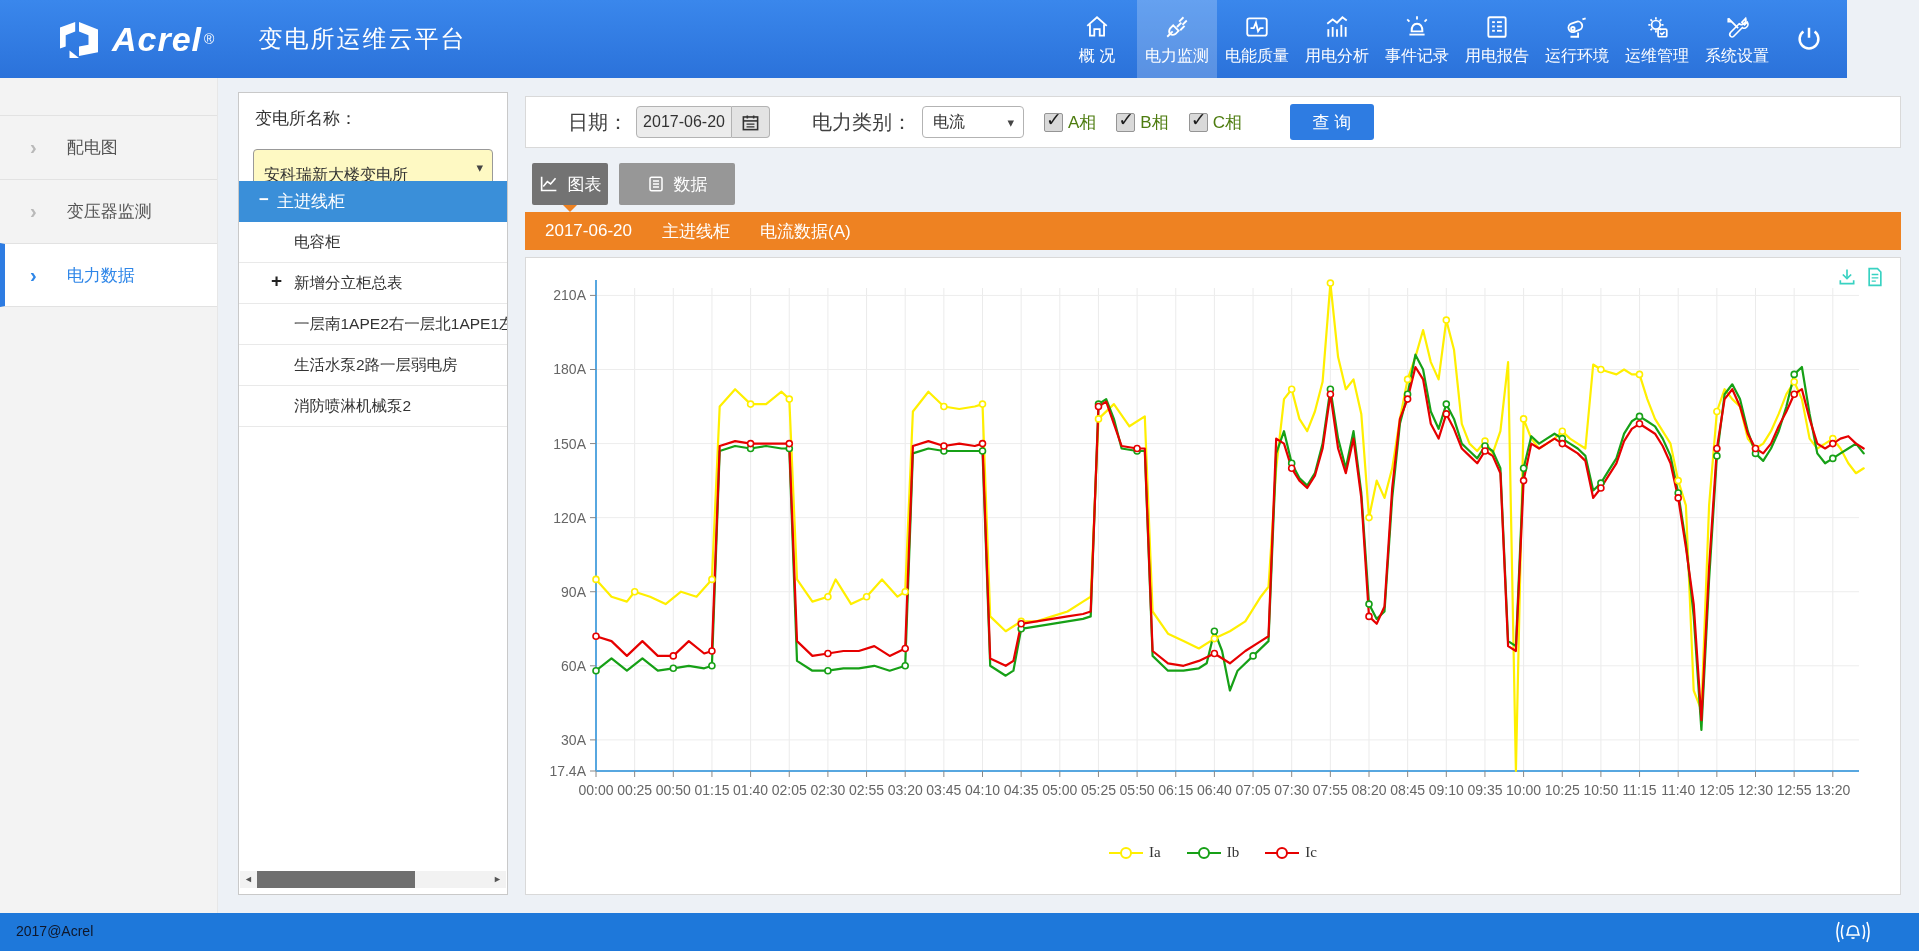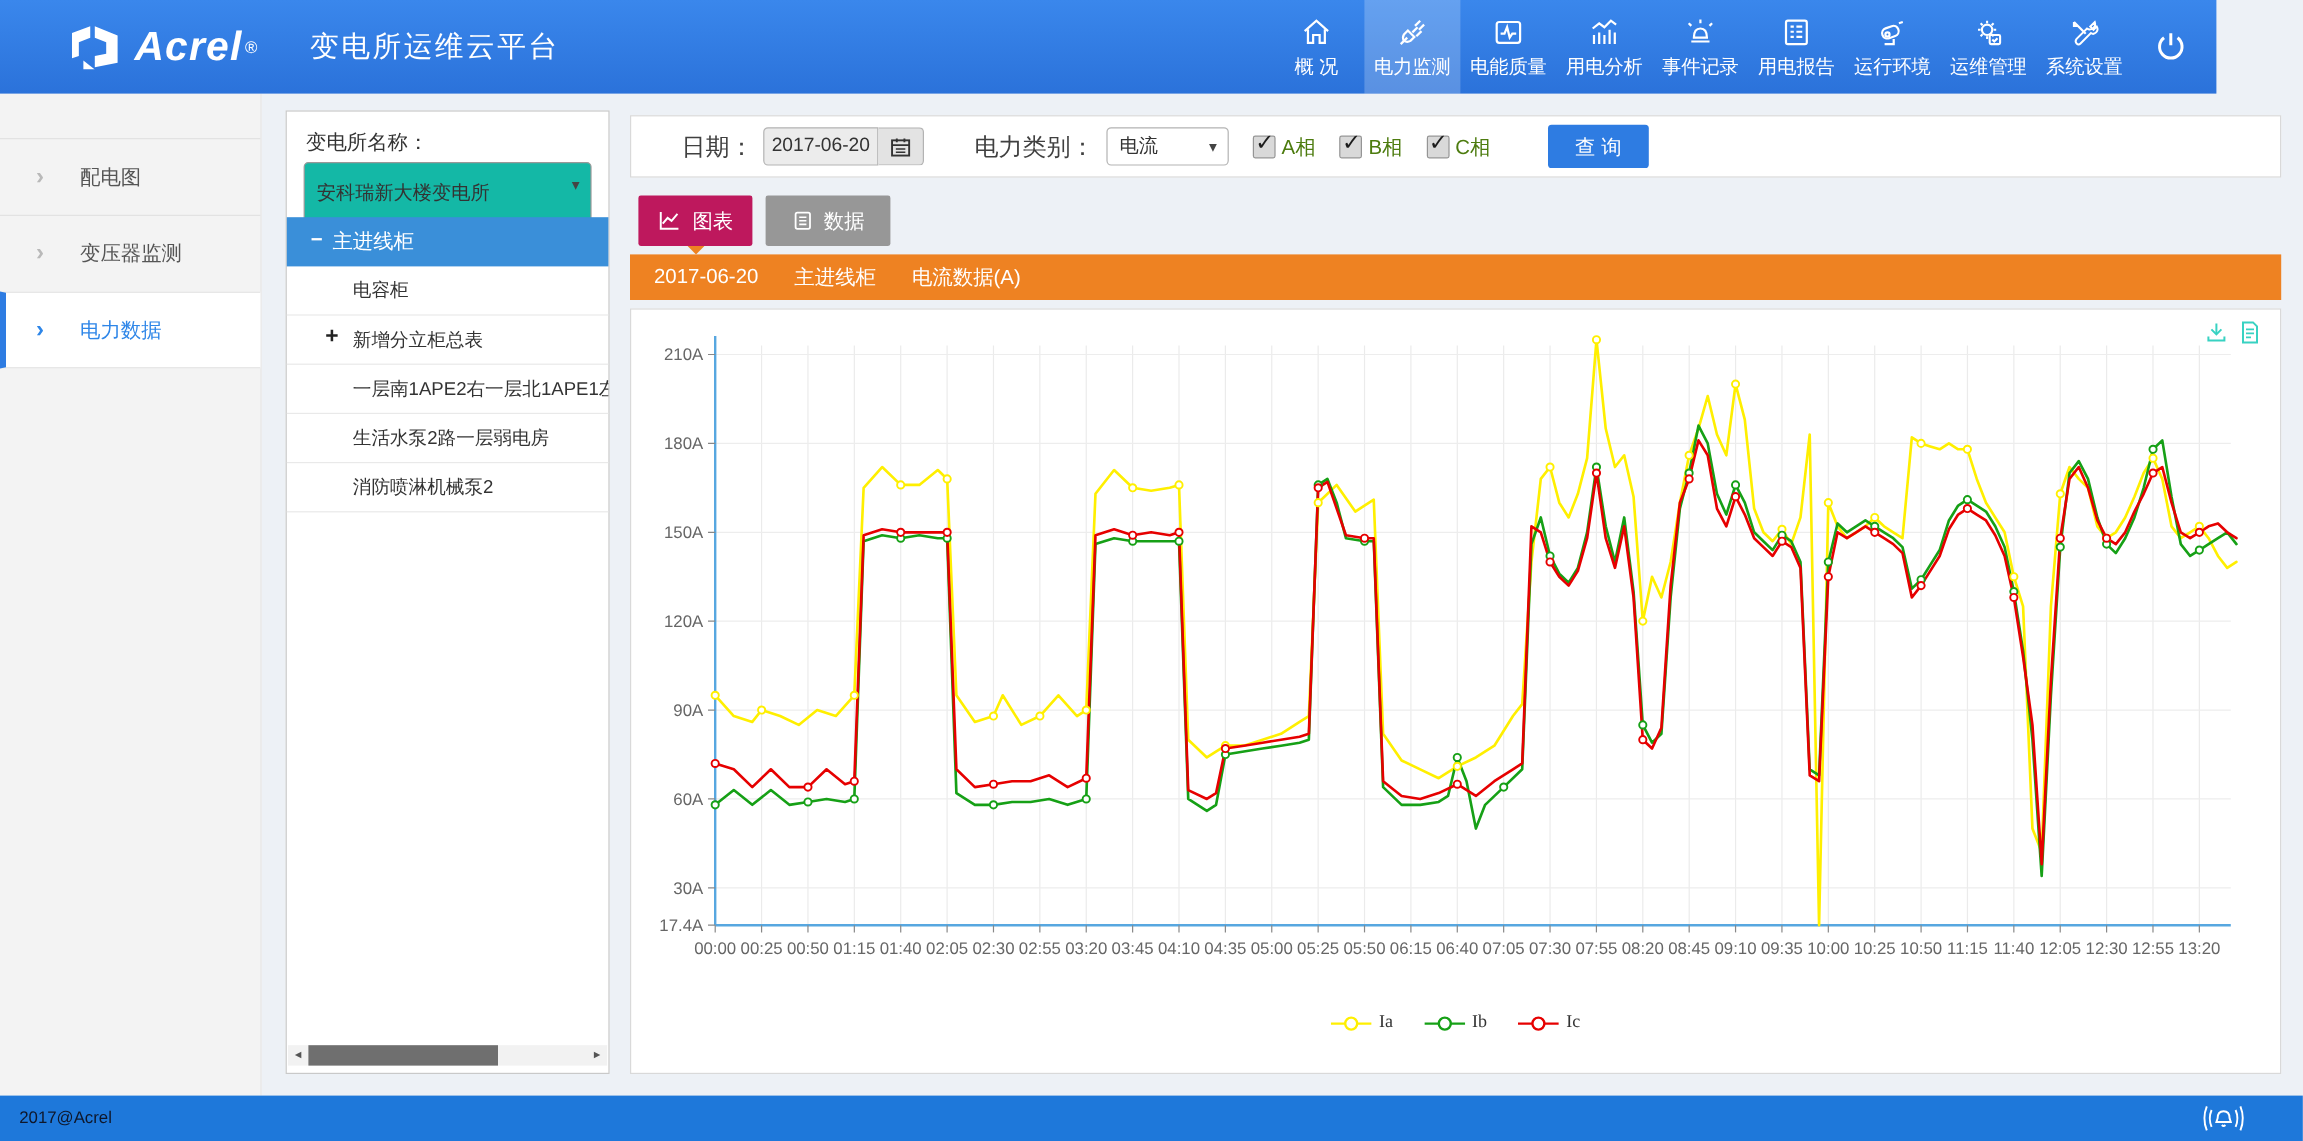--- a/index.html
+++ b/index.html
@@ -28,21 +28,21 @@
   .side-item{height:64px;display:flex;align-items:center;border-top:1px solid #e2e2e2;cursor:pointer;color:#555}
   .side-item:last-child{border-bottom:1px solid #e2e2e2}
   .side-chev{margin-left:30px;font-size:20px;color:#b9b9b9;font-weight:bold}
   .side-lb{margin-left:30px;font-size:17px}
   .side-item.active{background:#fff;border-left:5px solid #2e7ce2;color:#2e86e8}
   .side-item.active .side-chev{margin-left:25px;color:#2e86e8}
 
   
   .tree-panel{position:absolute;left:238px;top:92px;width:270px;height:803px;background:#fff;border:1px solid #c9c9c9}
   .station-label{position:absolute;left:16px;top:14px;font-size:17px;color:#333}
-  .station-select{position:absolute;left:14px;top:42px;width:240px;height:52px;border:1px solid #999;border-radius:4px;background:#14b8a6;display:flex;align-items:center;cursor:pointer}
+  .station-select{position:absolute;left:14px;top:56px;width:240px;height:52px;border:1px solid #999;border-radius:4px;background:#fef9c3;display:flex;align-items:center;cursor:pointer}
   .station-select .sel-val{margin-left:10px;font-size:16px;color:#333;white-space:nowrap}
   .sel-caret{position:absolute;right:9px;top:10px;font-size:13px;color:#444}
   .tree{position:absolute;left:0;top:88px;right:0}
   .tree-row{height:41px;border-bottom:1px solid #e9e9e9;position:relative;display:flex;align-items:center;font-size:15.5px;color:#333;cursor:pointer}
   .tree-row .lbl{margin-left:55px;white-space:nowrap;overflow:hidden}
   .tree-row.sel{background:#3a8fd9;color:#fff;border-bottom:none}
   .tree-row.sel .lbl{margin-left:38px;font-size:17px}
   .node-ic{position:absolute;left:20px;top:9px;font-size:17px;font-weight:bold;color:#fff}
   .node-ic.plus{left:32px;color:#222;font-size:19px;top:7px}
   .h-scroll{position:absolute;left:1px;right:1px;bottom:6px;height:17px;background:#f2f2f2}
@@ -62,23 +62,23 @@
   .phase{display:flex;align-items:center;margin-left:20px;cursor:pointer}
   .cbx{position:relative;width:19px;height:19px;background:#d9d9d9;border:1px solid #959595;border-radius:2px}
   .cbx .ck{position:absolute;left:1px;top:-6px;font-size:19px;font-weight:bold;color:#1c1c1c}
   .phase .ph-lb{font-size:17px;color:#4d7c0f;margin-left:5px}
   .query-btn{margin-left:48px;width:84px;height:36px;background:#2e7ce2;color:#fff;font-size:17px;border:none;border-radius:3px;display:flex;align-items:center;justify-content:center;cursor:pointer;white-space:pre}
 
   
   .tabs{position:absolute;left:532px;top:163px;display:flex;gap:11px}
   .tab{height:42px;display:flex;align-items:center;justify-content:center;color:#fff;font-size:17px;border-radius:2px;position:relative;cursor:pointer}
   .tab .t-ic{margin-right:9px;display:flex}
-  .tab.chart{background:#be185d;width:95px}
+  .tab.chart{background:#737373;width:76px}
   .tab.chart:after{content:"";position:absolute;left:50%;margin-left:-7px;bottom:-7px;border:7px solid transparent;border-top:7px solid #ee8222;border-bottom:0}
-  .tab.data{background:#979797;width:104px}
+  .tab.data{background:#979797;width:116px}
   .infobar{position:absolute;left:525px;top:212px;width:1376px;height:38px;background:#ee8222;color:#fff;display:flex;align-items:center;font-size:17px}
   .infobar span{margin-left:30px;white-space:nowrap}
   .infobar span:first-child{margin-left:20px}
 
   
   .chart-panel{position:absolute;left:525px;top:257px;width:1376px;height:638px;background:#fff;border:1px solid #d9d9d9}
   .corner-icons{position:absolute;right:16px;top:9px;display:flex;gap:9px;z-index:3}
   .corner-icons .ci{cursor:pointer}
   #plot-wrap{position:absolute;left:0;top:0;width:1374px;height:636px}
   .legend{position:absolute;left:0;right:0;top:586px;display:flex;justify-content:center;gap:26px}

